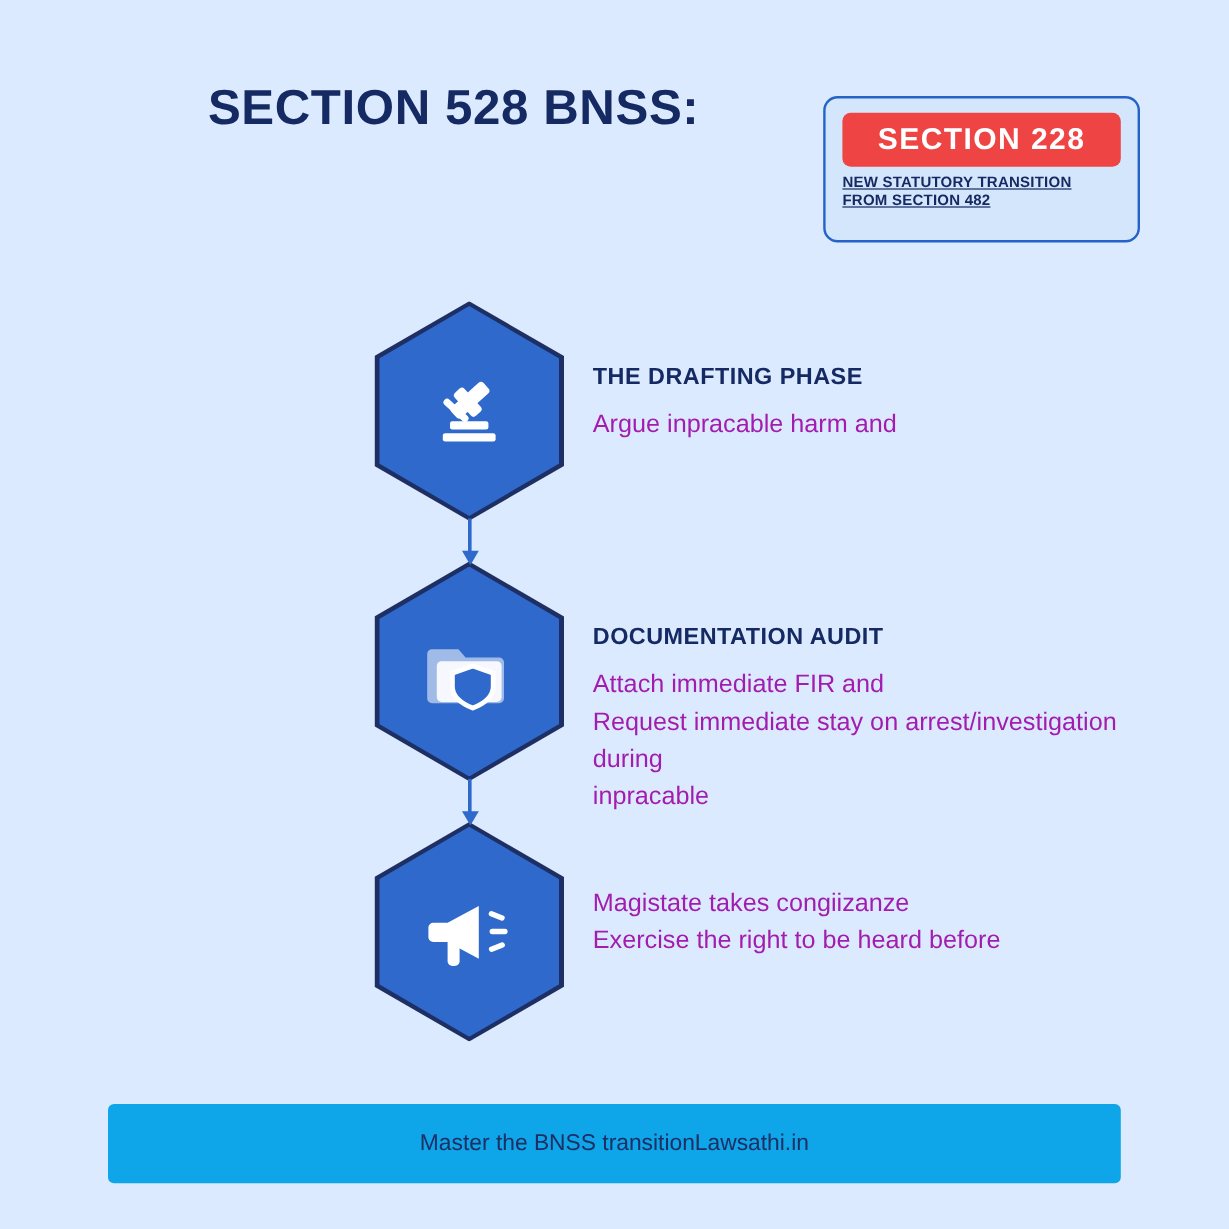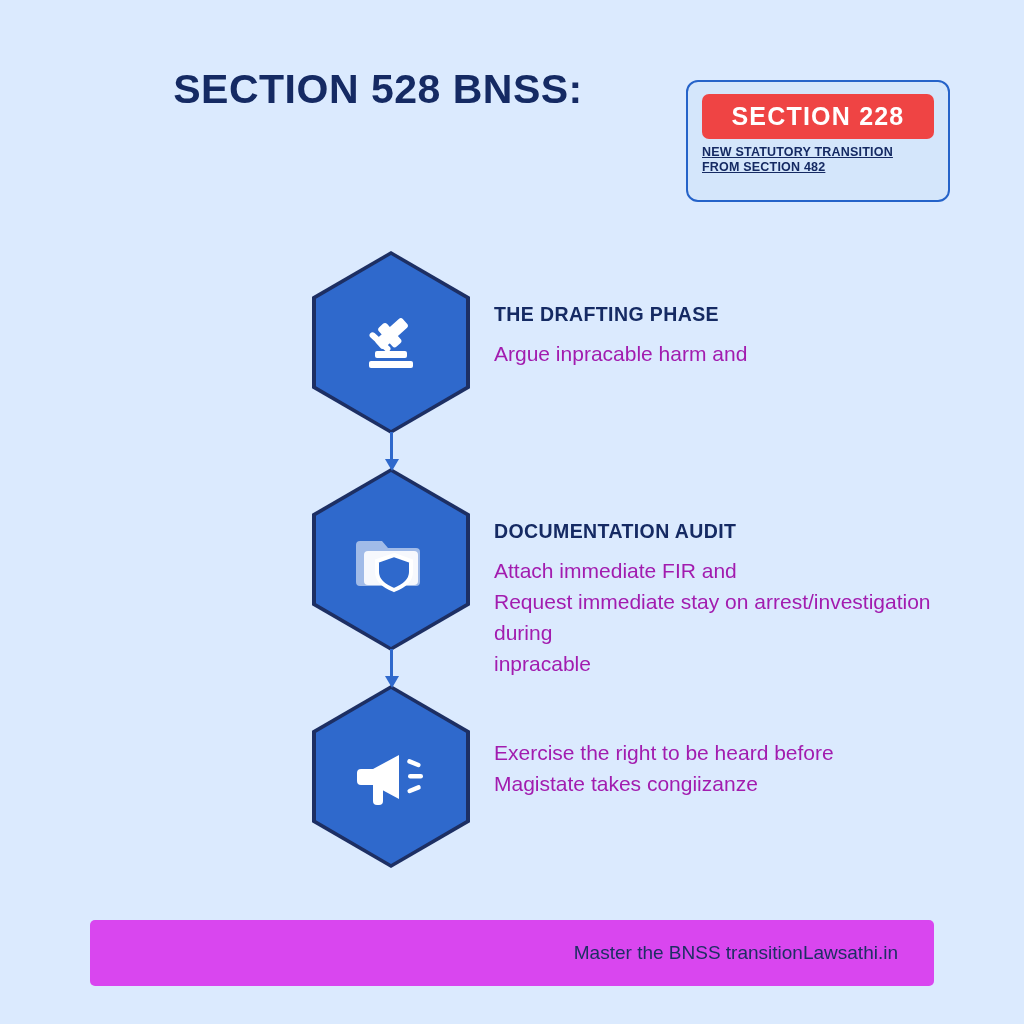--- a/index.html
+++ b/index.html
@@ -164,25 +164,25 @@
     border-top: 12px solid #2f69cc;
   }
 
   
   #footer {
     position: absolute;
     left: 90px;
     top: 920px;
     width: 844px;
     height: 66px;
-    background: #d946ef;
+    background: #0ea5e9;
     border-radius: 5px;
     display: flex;
     align-items: center;
-    justify-content: flex-end;
+    justify-content: center;
     padding: 0 36px;
     box-sizing: border-box;
   }
   #footer span {
     font-size: 19px;
     color: #1d2f63;
   }
 </style>
 </head>
 <body>
@@ -268,22 +268,22 @@
               <path d="M20 38 h10 v16 a4 4 0 0 1 -4 4 h-2 a4 4 0 0 1 -4 -4 z"></path>
               <rect x="55" y="27" width="15" height="4.5" rx="2.2"></rect>
               <rect x="54" y="14" width="14" height="4.5" rx="2.2" transform="rotate(22 61 16)"></rect>
               <rect x="54" y="40" width="14" height="4.5" rx="2.2" transform="rotate(-22 61 42)"></rect>
             </g>
           </svg>
         </span>
       </div>
     </div>
     <div class="step-text">
+      <div class="step-desc">Magistate takes congiizanze</div>
       <div class="step-desc">Exercise the right to be heard before</div>
-      <div class="step-desc">Magistate takes congiizanze</div>
     </div>
   </div>
 
 </div>
 
 <div id="footer">
   <span>Master the BNSS transition</span>
   <span>Lawsathi.in</span>
 </div>
 

